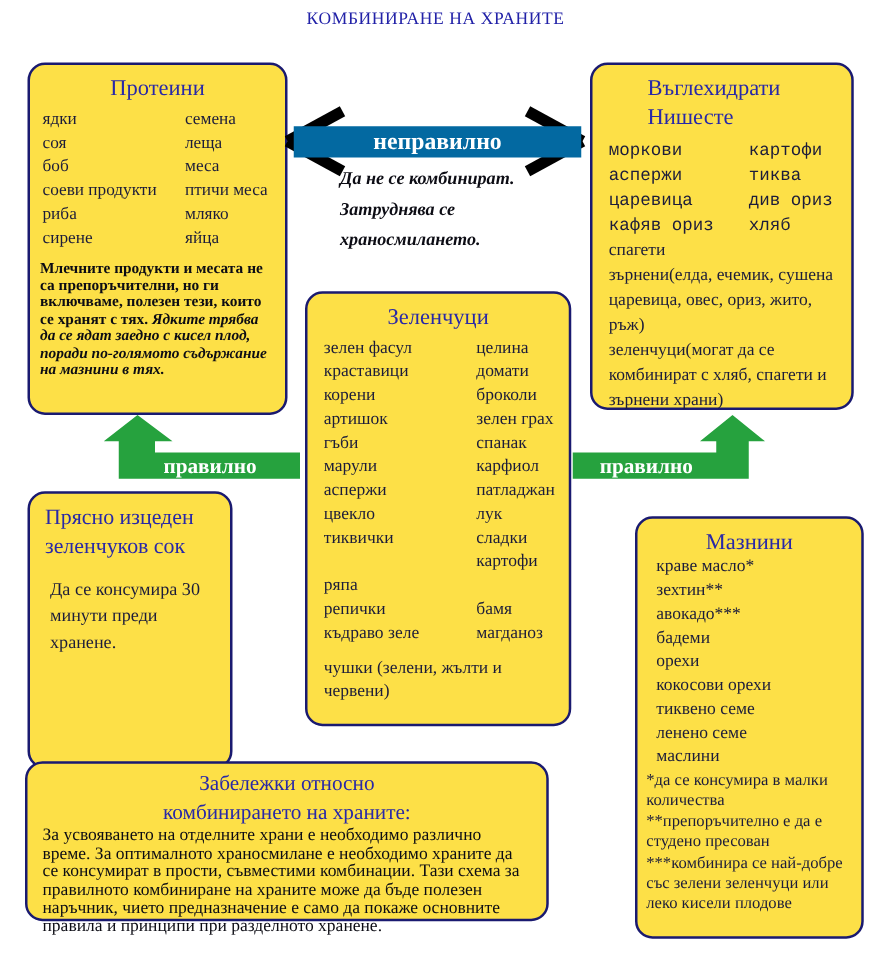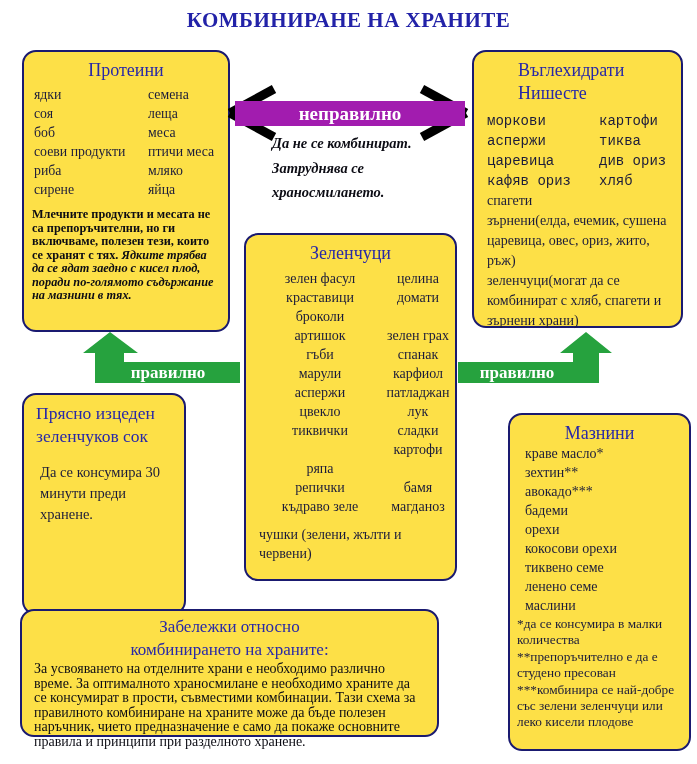--- a/index.html
+++ b/index.html
@@ -1,20 +1,20 @@
 <!DOCTYPE html>
 <html lang="bg"><head>
 <meta charset="utf-8">
 <style>
   html,body{margin:0;padding:0;background:#ffffff;}
   body{font-family:"Liberation Serif","DejaVu Serif",serif;}
   #stage{position:relative;width:697px;height:764px;background:#fff;overflow:hidden;}
 
   .page-title{position:absolute;top:8px;left:0;width:100%;text-align:center;
-    font-size:21px;font-weight:bold;color:#2222a8;letter-spacing:.5px;}
+    font-size:14px;font-weight:normal;color:#2222a8;letter-spacing:.5px;}
 
   .rbox{position:absolute;border:2px solid #1a1a70;border-radius:14px;background:#fde047;box-sizing:border-box;}
   .box-title{color:#2828a8;font-size:18px;text-align:center;padding-top:7px;line-height:22px;}
   .box-title.left{text-align:left;}
 
   
   .box-proteins{left:22px;top:50px;width:208px;height:282px;}
   .box-proteins .pairs{margin-top:4px;padding-left:10px;font-size:13.8px;color:#1c1c3a;}
   .box-proteins .pair-row{display:grid;grid-template-columns:114px 1fr;line-height:19px;}
   .box-proteins .note{margin-top:9px;padding:0 8px 0 8px;font-size:12.3px;line-height:13.5px;
@@ -24,21 +24,21 @@
   
   .box-carbs{left:472px;top:50px;width:211px;height:278px;}
   .box-carbs .box-title{padding-left:44px;line-height:23px;}
   .box-carbs .pairs{margin-top:6px;padding-left:13px;font-size:14px;color:#1c1c3a;font-family:Liberation Mono, monospace;}
   .box-carbs .pair-row{display:grid;grid-template-columns:112px 1fr;line-height:20px;}
   .box-carbs .extra-lines{padding:0 8px 0 13px;font-size:14px;color:#1c1c3a;line-height:20px;}
 
   
   .box-veg{left:244px;top:233px;width:213px;height:348px;}
   .box-veg .pairs{margin-top:5px;padding-left:13px;font-size:14px;color:#1c1c3a;}
-  .box-veg .pair-row{display:grid;grid-template-columns:122px 1fr;line-height:19px;text-align:center;}
+  .box-veg .pair-row{display:grid;grid-template-columns:122px 1fr;line-height:19px;}
   .box-veg .pair-row span:last-child{white-space:normal;}
   .box-veg .extra{margin-top:9px;padding:0 14px 0 13px;font-size:14px;color:#1c1c3a;line-height:19px;}
 
   
   .box-juice{left:22px;top:393px;width:164px;height:222px;}
   .box-juice .box-title{padding-left:12px;font-size:17.5px;line-height:23px;}
   .box-juice .body{margin-top:14px;padding:0 10px 0 16px;font-size:14.5px;line-height:21px;color:#1c1c3a;}
 
   
   .box-fats{left:508px;top:413px;width:183px;height:338px;}
@@ -49,21 +49,21 @@
 
   
   .box-notes{left:20px;top:609px;width:419px;height:128px;}
   .box-notes .box-title{font-size:17px;line-height:23px;padding-top:4px;}
   .box-notes .body{padding:1px 11px 0 12px;font-size:14px;line-height:14.6px;color:#0c0c14;}
 
   .pair-row span{white-space:nowrap;}
   .line{white-space:normal;}
 
   
-  .black-band{position:absolute;left:235px;top:101px;width:230px;height:25px;background:#a21caf;
+  .black-band{position:absolute;left:235px;top:101px;width:230px;height:25px;background:#0369a1;
     color:#fff;font-weight:bold;font-size:19px;text-align:center;line-height:25px;}
   .chevrons{position:absolute;left:226px;top:84px;width:244px;height:58px;pointer-events:none;}
   .incorrect-caption{position:absolute;left:272px;top:131px;width:180px;
     font-size:14.5px;font-weight:bold;font-style:italic;color:#0c0c14;}
   .incorrect-caption .line{line-height:24.5px;}
 
   
   .green-svg{position:absolute;}
   .correct-label{position:absolute;color:#fff;font-weight:bold;font-size:17px;text-align:center;line-height:21px;}
 </style>
@@ -143,20 +143,21 @@
     <div class="pairs">
         <div class="pair-row">
           <span>зелен фасул</span>
           <span>целина</span>
         </div>
         <div class="pair-row">
           <span>краставици</span>
           <span>домати</span>
         </div>
         <div class="pair-row">
+          <span>корени</span>
           <span>броколи</span>
         </div>
         <div class="pair-row">
           <span>артишок</span>
           <span>зелен грах</span>
         </div>
         <div class="pair-row">
           <span>гъби</span>
           <span>спанак</span>
         </div>

